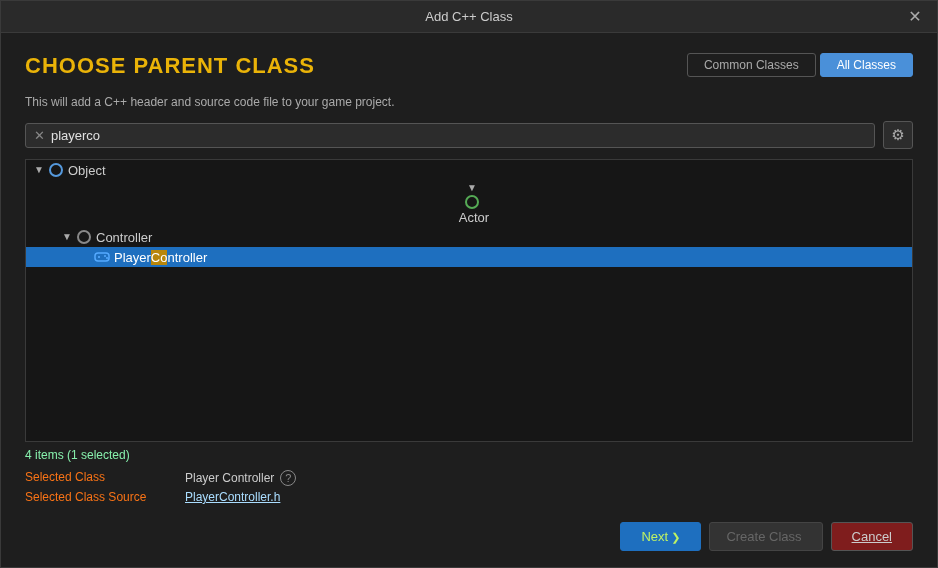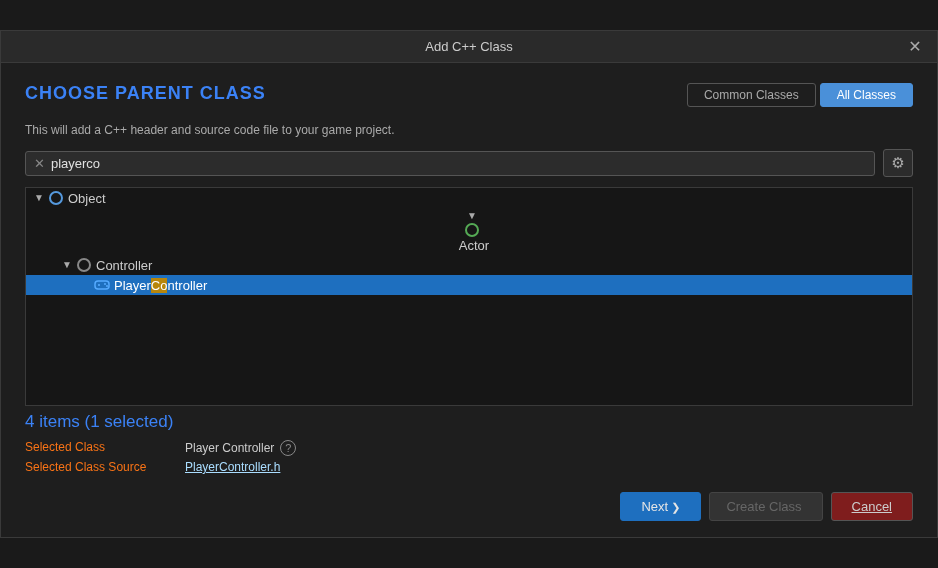--- a/index.html
+++ b/index.html
@@ -11,21 +11,21 @@
       width: 938px;
       height: 568px;
       font-family: 'Segoe UI', Arial, sans-serif;
       font-size: 13px;
       color: #ccc;
     }
     .dialog {
       background: #1e1e1e;
       border: 1px solid #3a3a3a;
       width: 938px;
-      height: 508px;
+      height: 568px;
       display: flex;
       flex-direction: column;
       position: relative;
     }
     .titlebar {
       background: #2a2a2a;
       display: flex;
       align-items: center;
       justify-content: center;
       height: 32px;
@@ -52,23 +52,23 @@
       align-items: center;
       justify-content: center;
     }
     .content {
       flex: 1;
       display: flex;
       flex-direction: column;
       padding: 20px 24px 16px 24px;
     }
     .section-header {
-      font-size: 18px;
+      font-size: 22px;
       font-weight: bold;
-      color: #3b82f6;
+      color: #eab308;
       letter-spacing: 1px;
       margin-bottom: 10px;
     }
     .tab-row {
       display: flex;
       align-items: center;
       justify-content: center;
       margin-bottom: 10px;
       gap: 4px;
     }
@@ -182,22 +182,22 @@
     }
     .icon-circle.blue { border-color: #5599dd; background: transparent; }
     .icon-circle.green { border-color: #55aa55; background: transparent; }
     .icon-circle.controller { border-color: #888; background: transparent; }
     .match-highlight {
       background: #b8860b;
       color: #fff;
     }
     .status-bar {
       padding: 6px 0 8px 0;
-      font-size: 17px;
-      color: #3b82f6;
+      font-size: 12px;
+      color: #86efac;
     }
     .info-section {
       display: grid;
       grid-template-columns: 160px 1fr;
       gap: 4px 0;
       margin-bottom: 14px;
       font-size: 12px;
     }
     .info-label {
       color: #f97316;
@@ -234,21 +234,21 @@
     }
     .btn {
       padding: 6px 20px;
       border-radius: 3px;
       font-size: 13px;
       cursor: pointer;
       border: 1px solid transparent;
     }
     .btn-next {
       background: #1e6fbf;
-      color: #e5e5e5;
+      color: #bef264;
       border-color: #1e6fbf;
     }
     .btn-create {
       background: #333;
       color: #666;
       border-color: #444;
       cursor: not-allowed;
       padding-left: 16px;
     }
     .btn-cancel {

